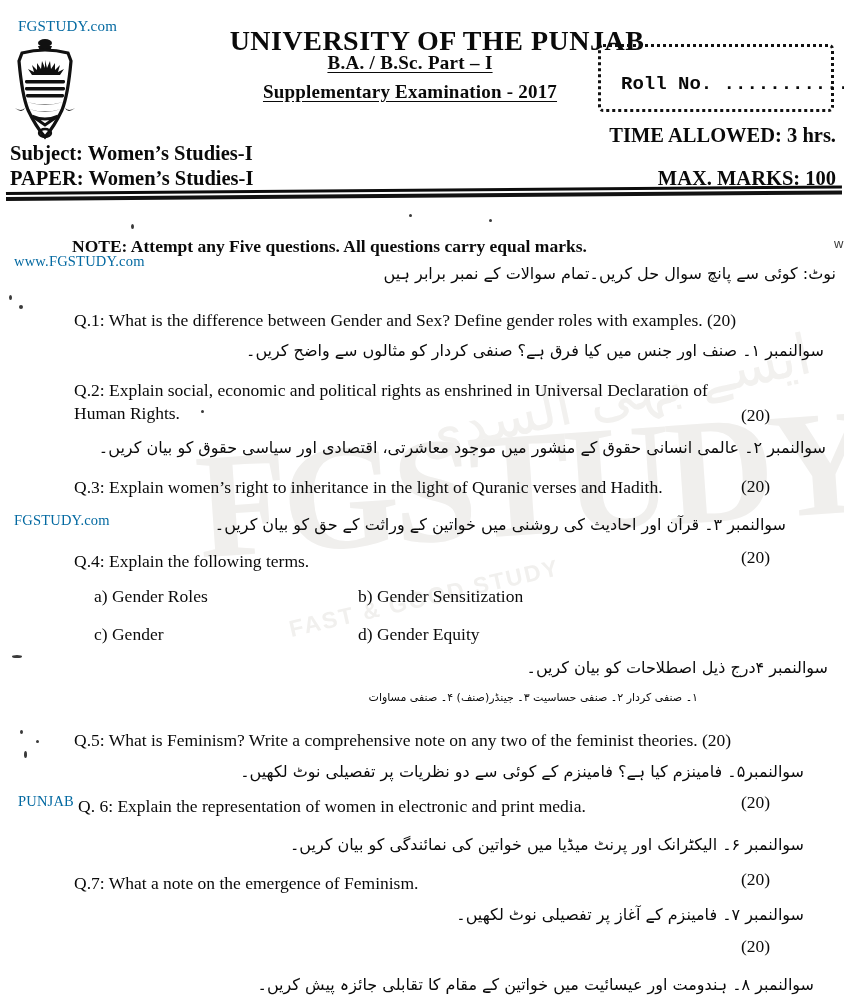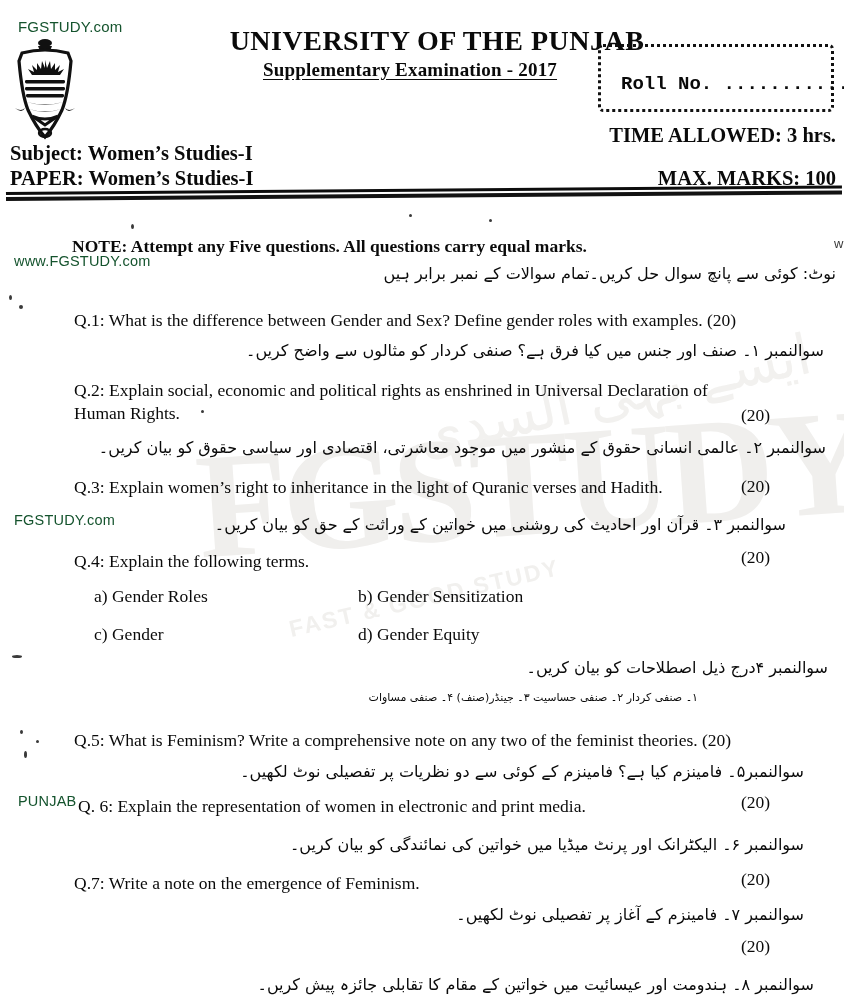--- a/index.html
+++ b/index.html
@@ -62,23 +62,23 @@
     top: 362px;
     font-size: 56px;
     color: #f2f1ef;
     transform: rotate(-12deg);
     white-space: nowrap;
     direction: rtl;
     font-family: "DejaVu Sans", sans-serif;
   }
   .wm-small {
     position: absolute;
-    font-family: Liberation Sans, sans-serif;
+    font-family: Liberation Serif, serif;
     font-size: 14.5px;
-    color: #14532d;
+    color: #0369a1;
     letter-spacing: 0.2px;
     white-space: nowrap;
   }
   .wm-tl  { left: 18px;  top: 18px;  font-size: 15px; }
   .wm-url { left: 14px;  top: 253px; }
   .wm-l2  { left: 14px;  top: 512px; }
   .wm-l3  { left: 18px;  top: 793px; }
   .wm-edge {
     position: absolute;
     right: 0px;
@@ -286,20 +286,21 @@
         <path d="M15 66 q18 6 36 0 q-18 5 -36 0 z"></path>
         <path d="M17 73 q16 6 32 0 q-16 5 -32 0 z"></path>
         <path d="M20 80 q13 6 26 0 l-13 9 z" fill="none" stroke="#111" stroke-width="3"></path>
         <path d="M3 72 q6 4 10 0 q-3 6 -10 0z"></path>
         <path d="M63 72 q-6 4 -10 0 q3 6 10 0z"></path>
         <ellipse cx="33" cy="97" rx="6" ry="4" fill="none" stroke="#111" stroke-width="2.4"></ellipse>
       </g>
     </svg>
 
     <div class="exam-block">
+      <div class="exam-line1">B.A. / B.Sc. Part – I</div>
       <div class="exam-line2">Supplementary Examination - 2017</div>
     </div>
 
     <div class="rollbox">
       <div class="rollbox-label">Roll No. ......................</div>
     </div>
 
     <div class="subject-line">Subject: Women’s Studies-I</div>
     <div class="paper-line">PAPER:  Women’s Studies-I</div>
     <div class="time-line">TIME ALLOWED: 3 hrs.</div>
@@ -333,21 +334,21 @@
     <div class="urdu" style="top:656px; right:16px;">سوالنمبر ۴درج ذیل اصطلاحات کو بیان کریں۔</div>
     <div class="urdu" style="top:690px; right:146px; font-size:11px;">۱۔ صنفی کردار    ۲۔ صنفی حساسیت   ۳۔ جینڈر(صنف)     ۴۔ صنفی مساوات</div>
 
     <div class="q" style="top:729px; width:700px;">Q.5: What is Feminism? Write a comprehensive note on any two of the feminist theories. (20)</div>
     <div class="urdu" style="top:760px; right:40px;">سوالنمبر۵۔ فامینزم کیا ہے؟ فامینزم کے کوئی سے دو نظریات پر تفصیلی نوٹ لکھیں۔</div>
 
     <div class="q" style="left:78px; top:795px; width:640px;">Q. 6: Explain the representation of women in electronic and print media.</div>
     <div class="marks" style="left:741px; top:792px;">(20)</div>
     <div class="urdu" style="top:833px; right:40px;">سوالنمبر ۶۔ الیکٹرانک اور پرنٹ میڈیا میں خواتین کی نمائندگی کو بیان کریں۔</div>
 
-    <div class="q" style="top:872px; width:640px;">Q.7: Write a note on the emergence of Feminism.</div>
+    <div class="q" style="top:872px; width:640px;">Q.7: What a note on the emergence of Feminism.</div>
     <div class="marks" style="left:741px; top:869px;">(20)</div>
     <div class="urdu" style="top:903px; right:40px;">سوالنمبر ۷۔ فامینزم کے  آغاز پر تفصیلی نوٹ لکھیں۔</div>
 
     <div class="marks" style="left:741px; top:936px;">(20)</div>
     <div class="urdu" style="top:973px; right:30px;">سوالنمبر ۸۔ ہندومت اور عیسائیت میں خواتین کے مقام کا تقابلی جائزہ پیش کریں۔</div>
 
   </div>
 </div>
 
 </body></html>

